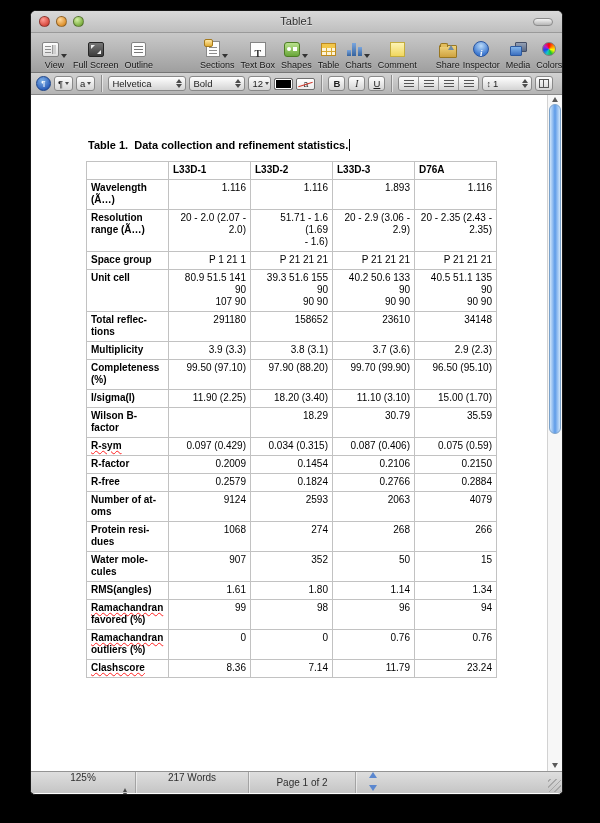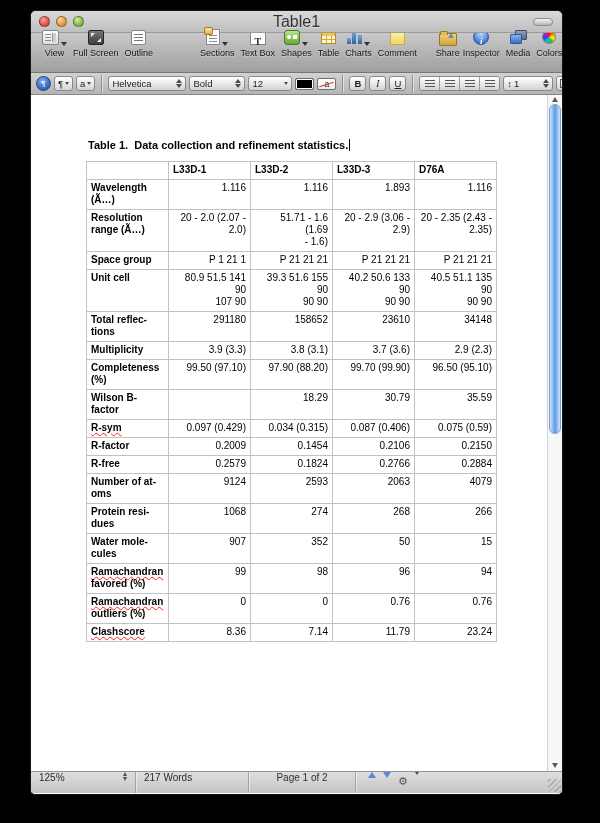--- a/index.html
+++ b/index.html
@@ -3,31 +3,31 @@
 <meta charset="utf-8">
 <style>
   html,body{margin:0;padding:0;}
   body{width:600px;height:823px;background:#000;font-family:"Liberation Sans","DejaVu Sans",sans-serif;position:relative;overflow:hidden;}
 
   
   .window{position:absolute;left:30px;top:10px;width:531px;height:783px;border-radius:6px 6px 5px 5px;background:#fff;box-shadow:0 12px 34px rgba(0,0,0,.65);overflow:hidden;border:1px solid #161616;}
 
   
   .titlebar{height:21px;background:linear-gradient(#d9d9d9,#bfbfbf);border-bottom:1px solid #9a9a9a;position:relative;}
-  .titlebar .title{text-align:center;font-size:16px;line-height:21px;color:#303030;text-shadow:0 1px 0 rgba(255,255,255,.55);}
+  .titlebar .title{text-align:center;font-size:11px;line-height:21px;color:#303030;text-shadow:0 1px 0 rgba(255,255,255,.55);}
   .lights{position:absolute;left:8px;top:5px;display:flex;gap:6px;}
   .light{width:11px;height:11px;border-radius:50%;border:1px solid rgba(0,0,0,.35);box-sizing:border-box;}
   .light.red{background:radial-gradient(circle at 35% 30%,#ff9d94,#d84b40 70%);}
   .light.orange{background:radial-gradient(circle at 35% 30%,#ffd79a,#dd9230 70%);}
   .light.green{background:radial-gradient(circle at 35% 30%,#d2f0a2,#7fb043 70%);}
   .pill{position:absolute;right:9px;top:7px;width:20px;height:8px;border-radius:4px;background:linear-gradient(#f4f4f4,#b5b5b5);border:1px solid #8b8b8b;box-sizing:border-box;}
 
   
   .toolbar{height:40px;background:linear-gradient(#c9c9c9,#9f9f9f);border-bottom:1px solid #757575;display:flex;align-items:flex-end;padding:0 8px 2px 8px;box-sizing:border-box;}
-  .tb-item{display:flex;flex-direction:column;align-items:center;justify-content:space-between;margin:12px 3px;cursor:default;}
+  .tb-item{display:flex;flex-direction:column;align-items:center;justify-content:space-between;margin:0 3px;cursor:default;}
   .tb-row{display:flex;align-items:center;height:20px;}
   .tb-label{font-size:9px;color:#141414;margin-top:1px;text-shadow:0 1px 1px rgba(255,255,255,.5);white-space:nowrap;}
   .tb-caret{width:0;height:0;border-left:3px solid transparent;border-right:3px solid transparent;border-top:4px solid #333;margin-left:2px;align-self:flex-end;margin-bottom:1px;}
   .tb-item:nth-child(4){margin-left:44px;}
   .tb-item:nth-child(10){margin-left:16px;}
   .tb-item:nth-child(11){margin-left:auto;}
 
   
   .i-view{width:15px;height:13px;background:linear-gradient(#fdfdfd,#dedede);border:1px solid #848484;border-radius:2px;position:relative;}
   .i-view:before{content:"";position:absolute;left:2px;top:3px;right:7px;bottom:2px;background:repeating-linear-gradient(#8d8d8d 0 1px,transparent 1px 3px);}
@@ -101,21 +101,21 @@
   .scrolltrack{position:absolute;right:0;top:0;bottom:0;width:15px;background:#f7f7f7;border-left:1px solid #d2d2d2;box-sizing:border-box;}
   .scroll-arrow{position:absolute;left:0;right:0;display:flex;justify-content:center;}
   .scroll-arrow.up{top:2px;}
   .scroll-arrow.down{bottom:3px;}
   .sa-u{width:0;height:0;border-left:3.5px solid transparent;border-right:3.5px solid transparent;border-bottom:5px solid #5a5a5a;}
   .sa-d{width:0;height:0;border-left:3.5px solid transparent;border-right:3.5px solid transparent;border-top:5px solid #5a5a5a;}
   .thumb{position:absolute;left:1px;right:1px;top:9px;height:330px;border-radius:7px;border:1px solid #7ba2ca;background:linear-gradient(90deg,#cfe5fa 0%,#8fbbf0 28%,#5d9be8 50%,#8fbbf0 72%,#cfe5fa 100%);box-sizing:border-box;}
 
   
   .statusbar{height:22px;background:linear-gradient(#dedede,#c5c5c5);border-top:1px solid #949494;display:flex;align-items:stretch;font-size:10px;color:#2e2e2e;position:relative;box-sizing:border-box;}
-  .sb-seg{display:flex;border-right:1px solid #a3a3a3;box-shadow:1px 0 0 rgba(255,255,255,.5);padding:0 8px;box-sizing:border-box;}
+  .sb-seg{display:flex;align-items:center;border-right:1px solid #a3a3a3;box-shadow:1px 0 0 rgba(255,255,255,.5);padding:0 8px;box-sizing:border-box;flex-direction:column;}
   .sb-zoom{width:105px;gap:5px;}
   .sb-words{width:113px;}
   .sb-page{width:107px;justify-content:center;}
   .sb-nav{border-right:none;box-shadow:none;gap:7px;padding:0 12px;}
   .sb-stepper{display:flex;flex-direction:column;gap:1px;margin-left:auto;}
   .sb-stepper .t-u,.sb-stepper .t-d{border-left-width:2.5px;border-right-width:2.5px;}
   .nav-up{width:0;height:0;border-left:4px solid transparent;border-right:4px solid transparent;border-bottom:6px solid #5b87cf;}
   .nav-down{width:0;height:0;border-left:4px solid transparent;border-right:4px solid transparent;border-top:6px solid #5b87cf;}
   .gear{font-family:"DejaVu Sans",sans-serif;font-size:11px;color:#555;line-height:20px;}
   .grip{position:absolute;right:1px;bottom:1px;width:13px;height:13px;background:repeating-linear-gradient(315deg,#a8a8a8 0 1px,transparent 1px 4px);}
@@ -238,21 +238,21 @@
           <span class="t-d"></span>
         </span>
     </div>
     <div class="fmt-btn" style="width:56px;">
       <span>Bold</span>
       <span class="ud">
           <span class="t-u"></span>
           <span class="t-d"></span>
         </span>
     </div>
-    <div class="fmt-btn" style="width:44px;">
+    <div class="fmt-btn" style="width:23px;">
       <span>12</span>
       <span class="t-d sm" style="margin-left:auto"></span>
     </div>
     <div class="swatch ink"></div>
     <div class="swatch hl">
       <span>a</span>
     </div>
     <div class="fmt-sep"></div>
     <div class="fmt-btn biu" style="font-weight:bold;">
         <span>B</span>
@@ -369,20 +369,27 @@
           </tr>
           <tr>
             <th>Completeness
 (%)</th>
             <td>99.50 (97.10)</td>
             <td>97.90 (88.20)</td>
             <td>99.70 (99.90)</td>
             <td>96.50 (95.10)</td>
           </tr>
           <tr>
+            <th>I/sigma(I)</th>
+            <td>11.90 (2.25)</td>
+            <td>18.20 (3.40)</td>
+            <td>11.10 (3.10)</td>
+            <td>15.00 (1.70)</td>
+          </tr>
+          <tr>
             <th>Wilson B-
 factor</th>
             <td></td>
             <td>18.29</td>
             <td>30.79</td>
             <td>35.59</td>
           </tr>
           <tr>
             <th><span class="misspelled">R-sym</span></th>
             <td>0.097 (0.429)</td>
@@ -420,20 +427,27 @@
             <td>268</td>
             <td>266</td>
           </tr>
           <tr>
             <th>Water mole-
 cules</th>
             <td>907</td>
             <td>352</td>
             <td>50</td>
             <td>15</td>
+          </tr>
+          <tr>
+            <th>RMS(angles)</th>
+            <td>1.61</td>
+            <td>1.80</td>
+            <td>1.14</td>
+            <td>1.34</td>
           </tr>
           <tr>
             <th><span class="misspelled">Ramachandran</span>
 favored (%)</th>
             <td>99</td>
             <td>98</td>
             <td>96</td>
             <td>94</td>
           </tr>
           <tr>

